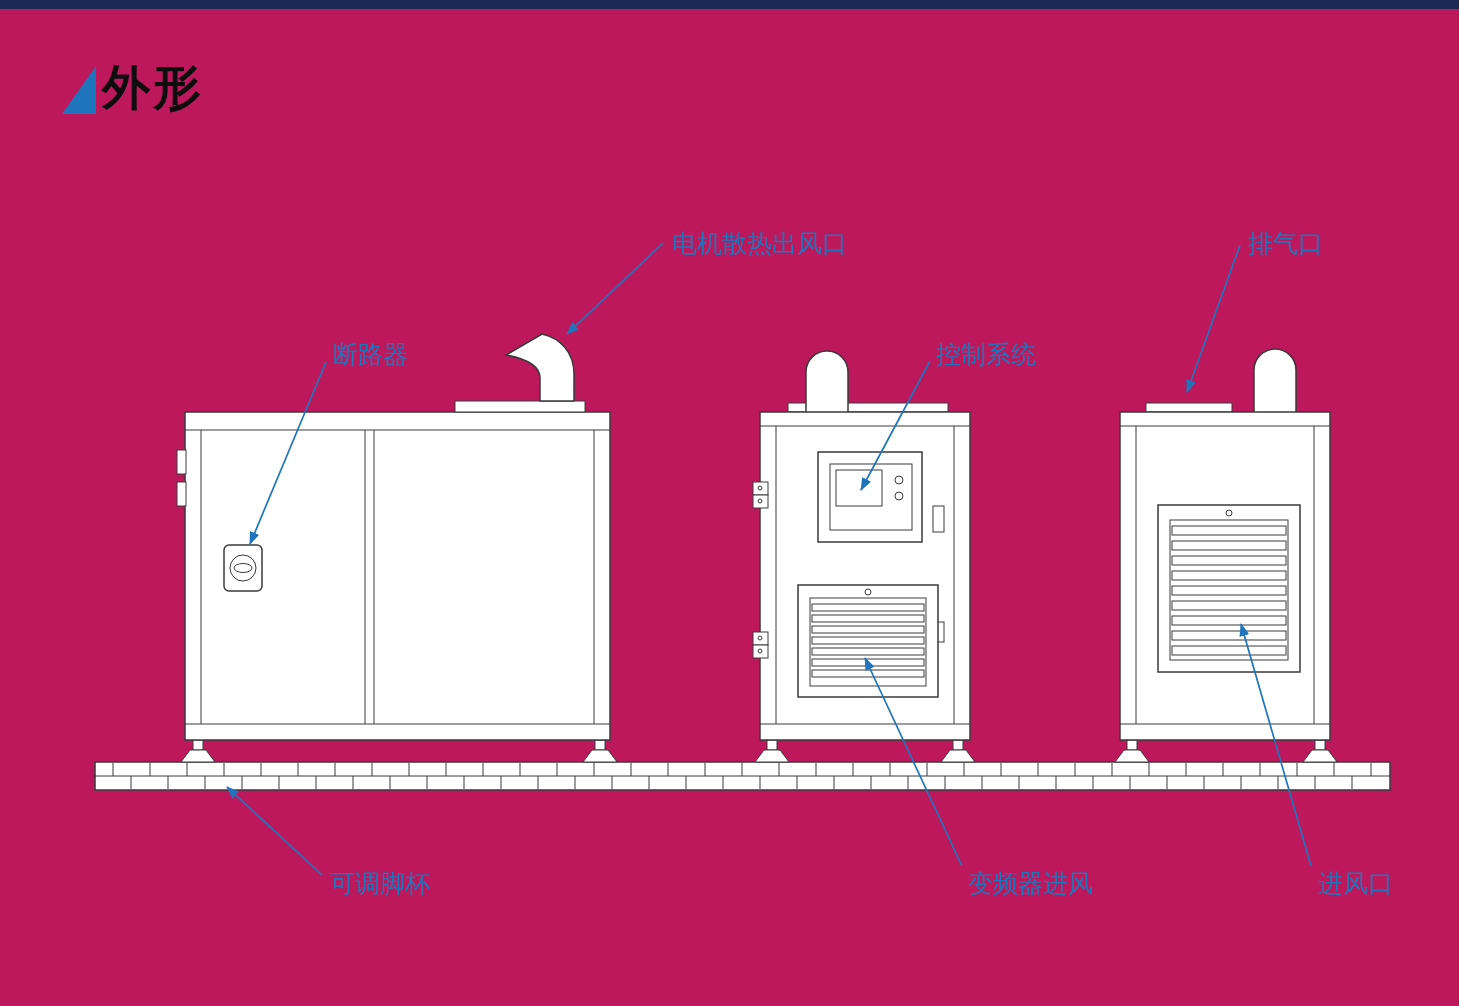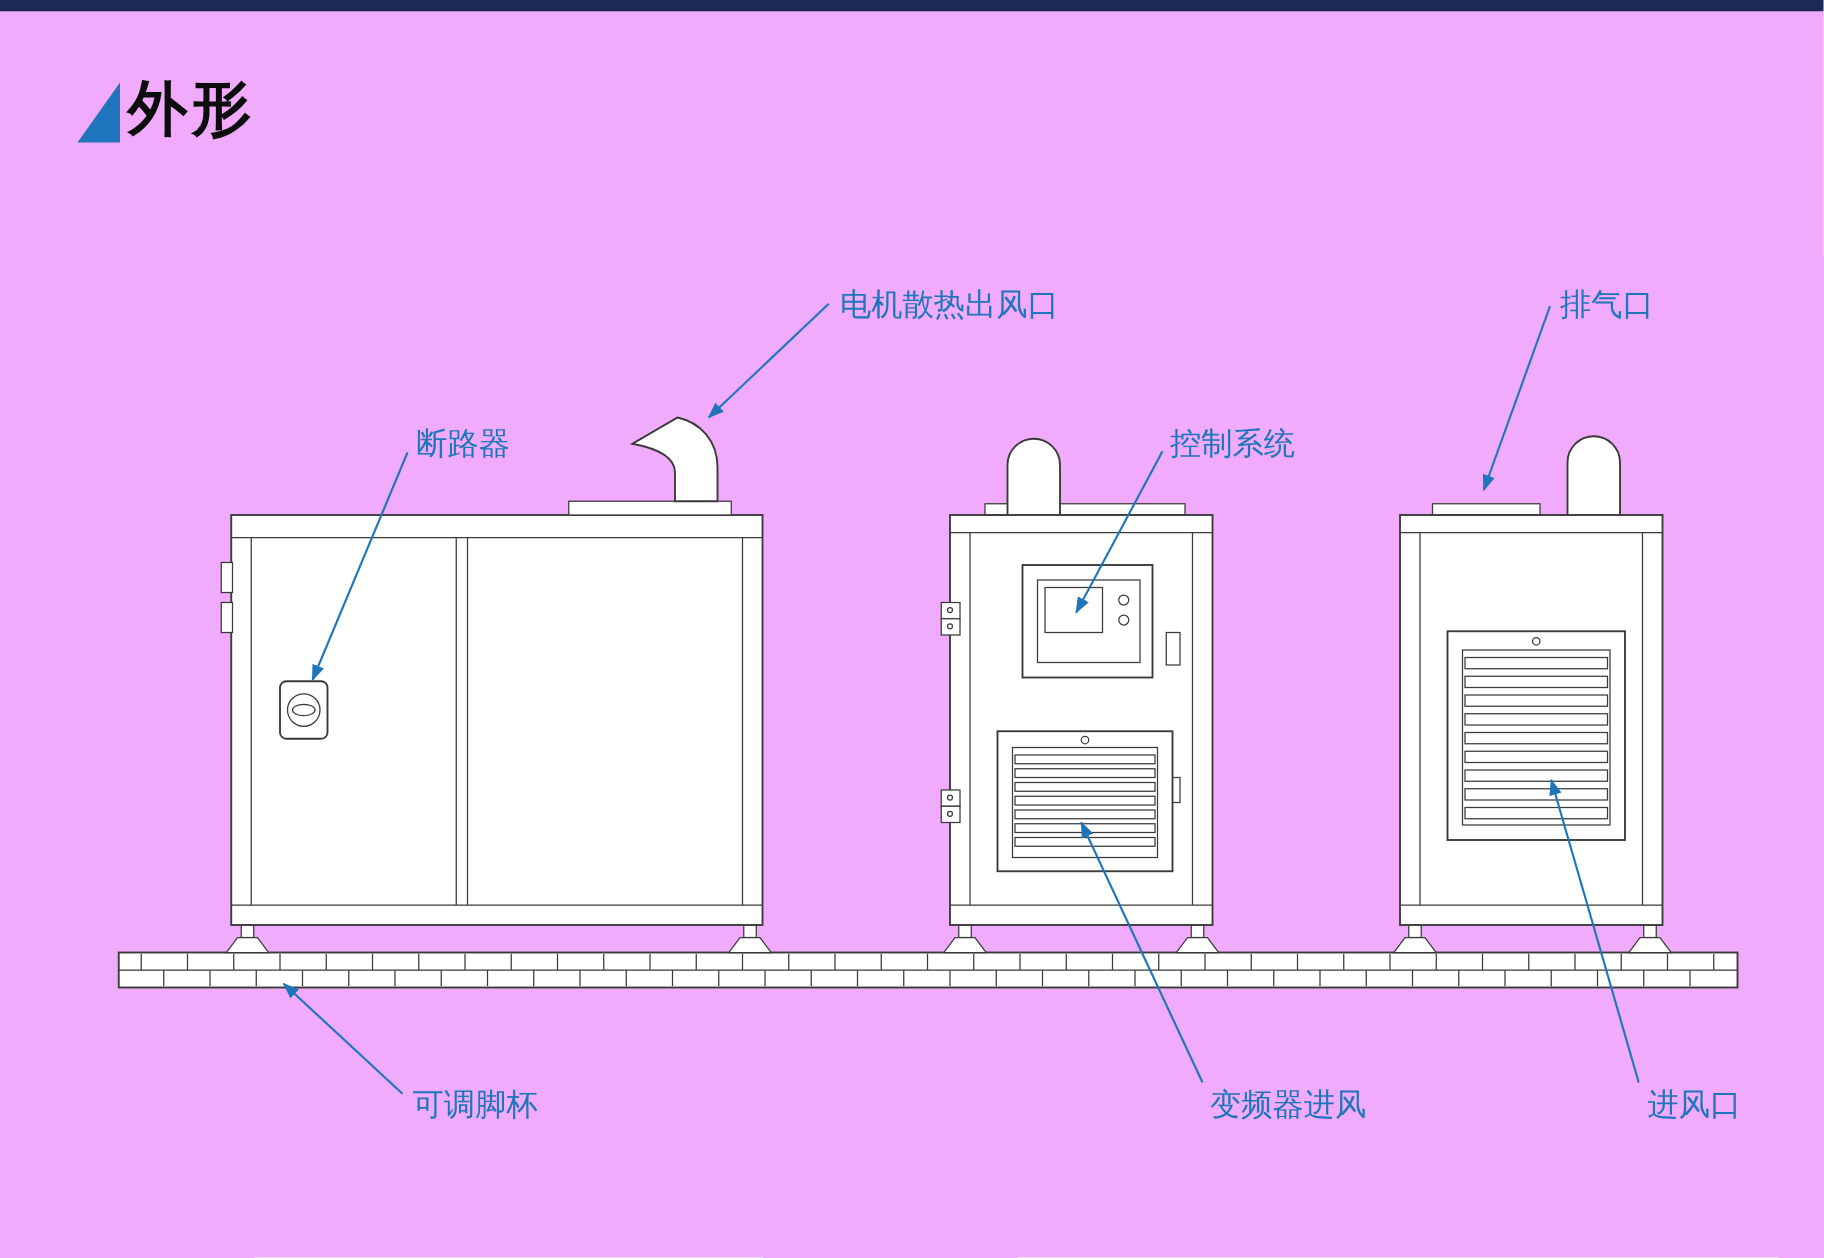--- a/index.html
+++ b/index.html
@@ -1,19 +1,19 @@
 <!DOCTYPE html>
 <html><head>
 <meta charset="utf-8">
 <style>
   html,body{margin:0;padding:0;background:#ffffff;}
   .page{
     position:relative;
     width:1459px;height:1006px;
-    background:#f0abfc;
+    background:#be185d;
     font-family:"Liberation Sans", sans-serif;
     overflow:hidden;
   }
   .topbar{
     position:absolute;left:0;top:0;width:1459px;height:9px;
     background:#1b2a55;
   }
   .title-wrap{
     position:absolute;left:62px;top:52px;height:62px;
     display:flex;align-items:flex-end;gap:6px;

